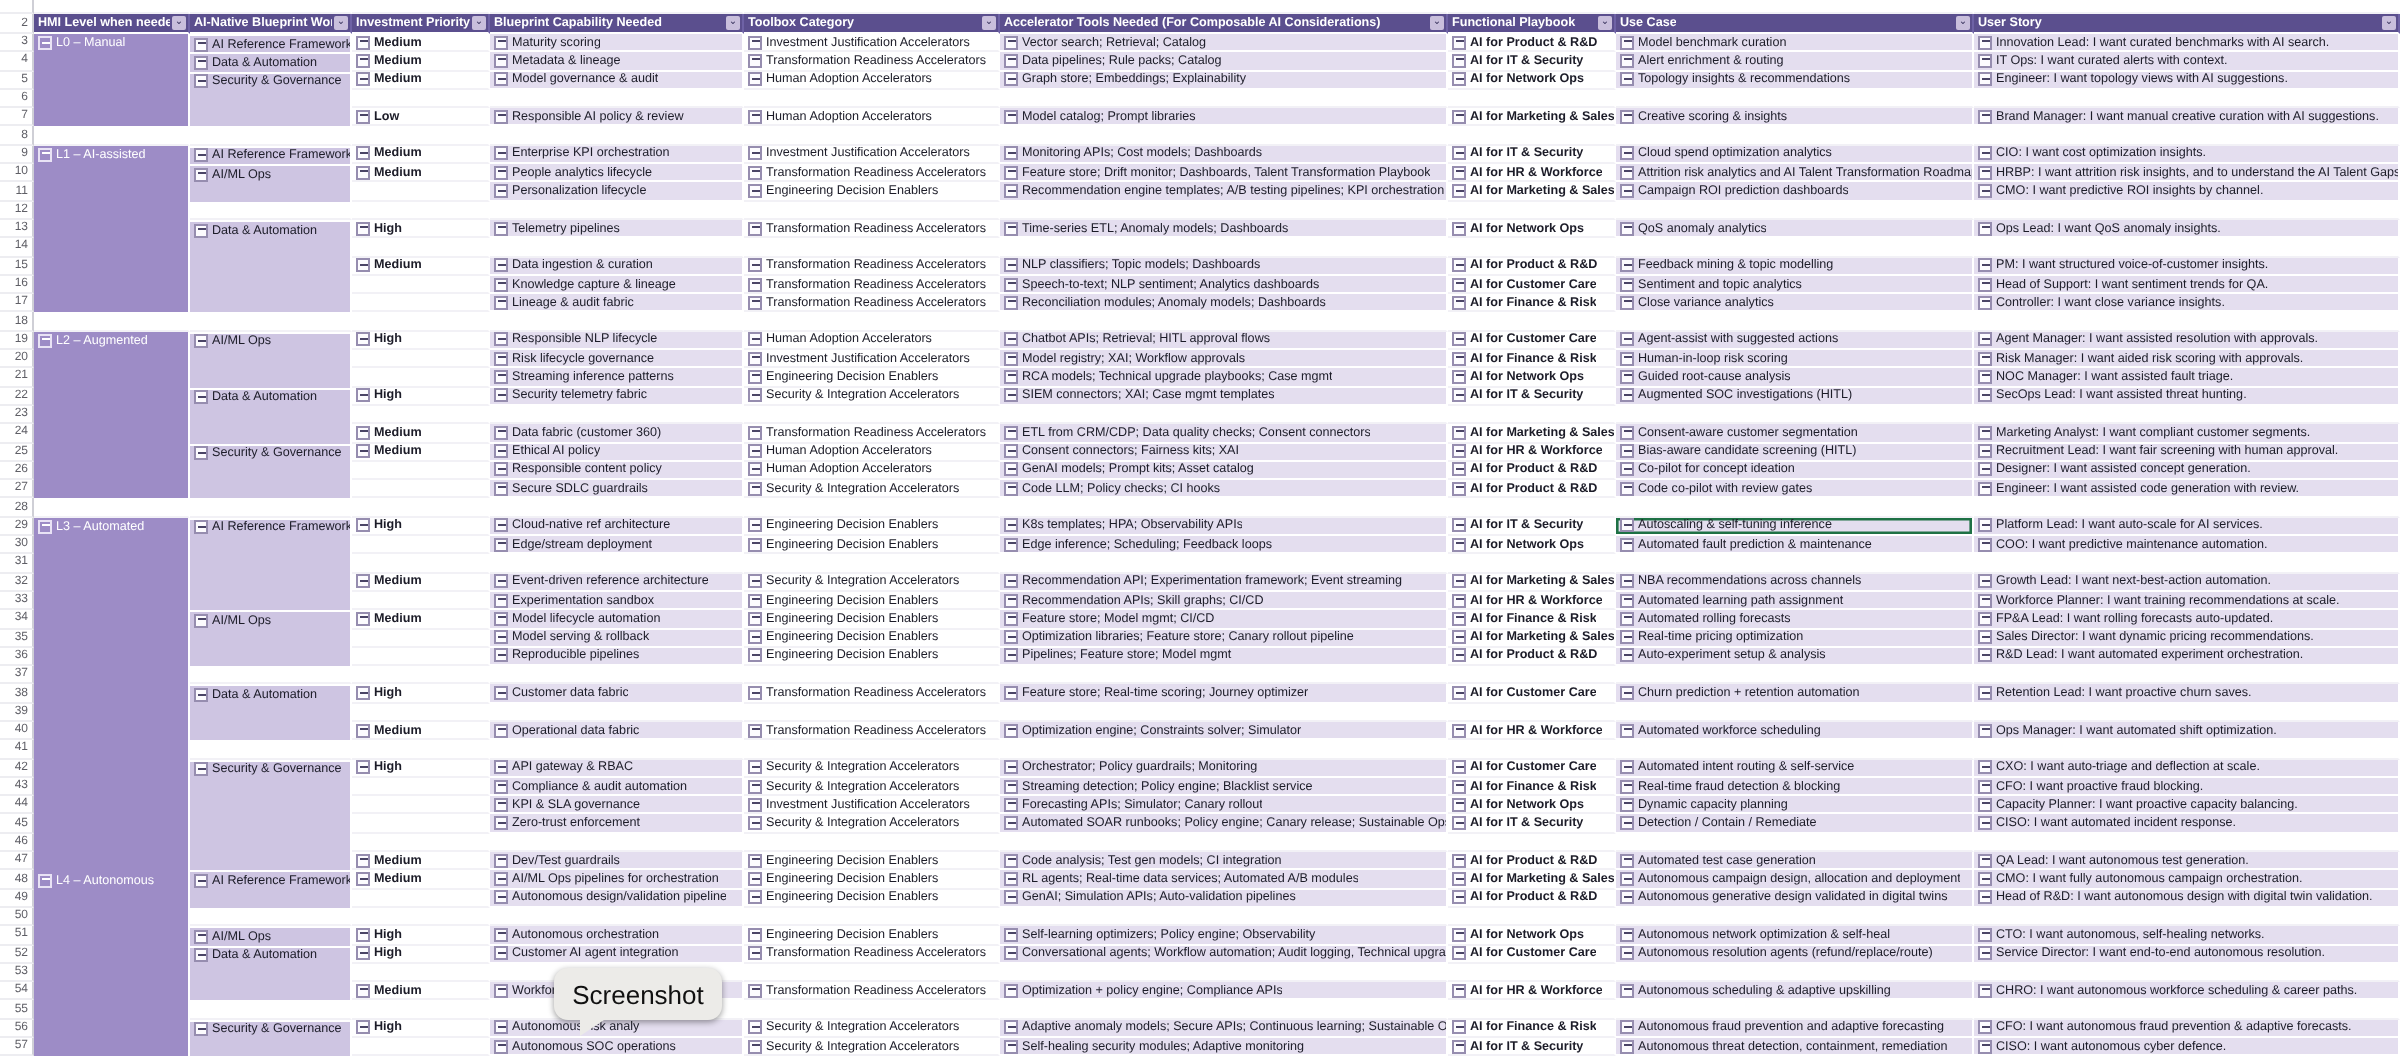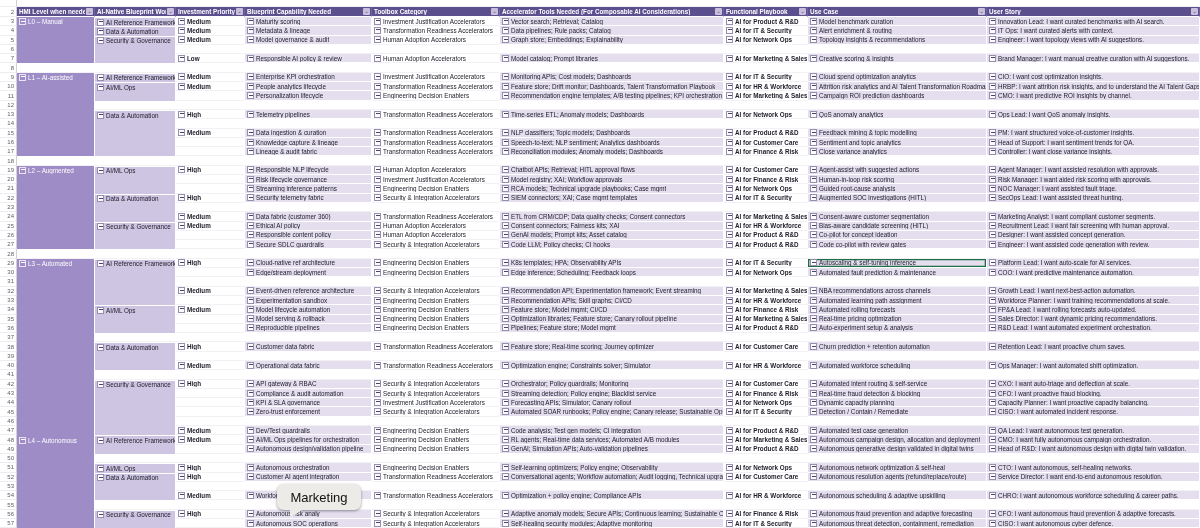--- a/index.html
+++ b/index.html
@@ -1604,14 +1604,14 @@
         <span class="t">Autonomous threat detection, containment, remediation</span>
       </div>
       <div class="c lav">
         <span class="ob"></span>
         <span class="t">CISO: I want autonomous cyber defence.</span>
       </div>
     </div>
   </div>
 
 <div id="tooltip">
-  <span>Marketing</span>
+  <span>Screenshot</span>
 </div>
 
 </body></html>

